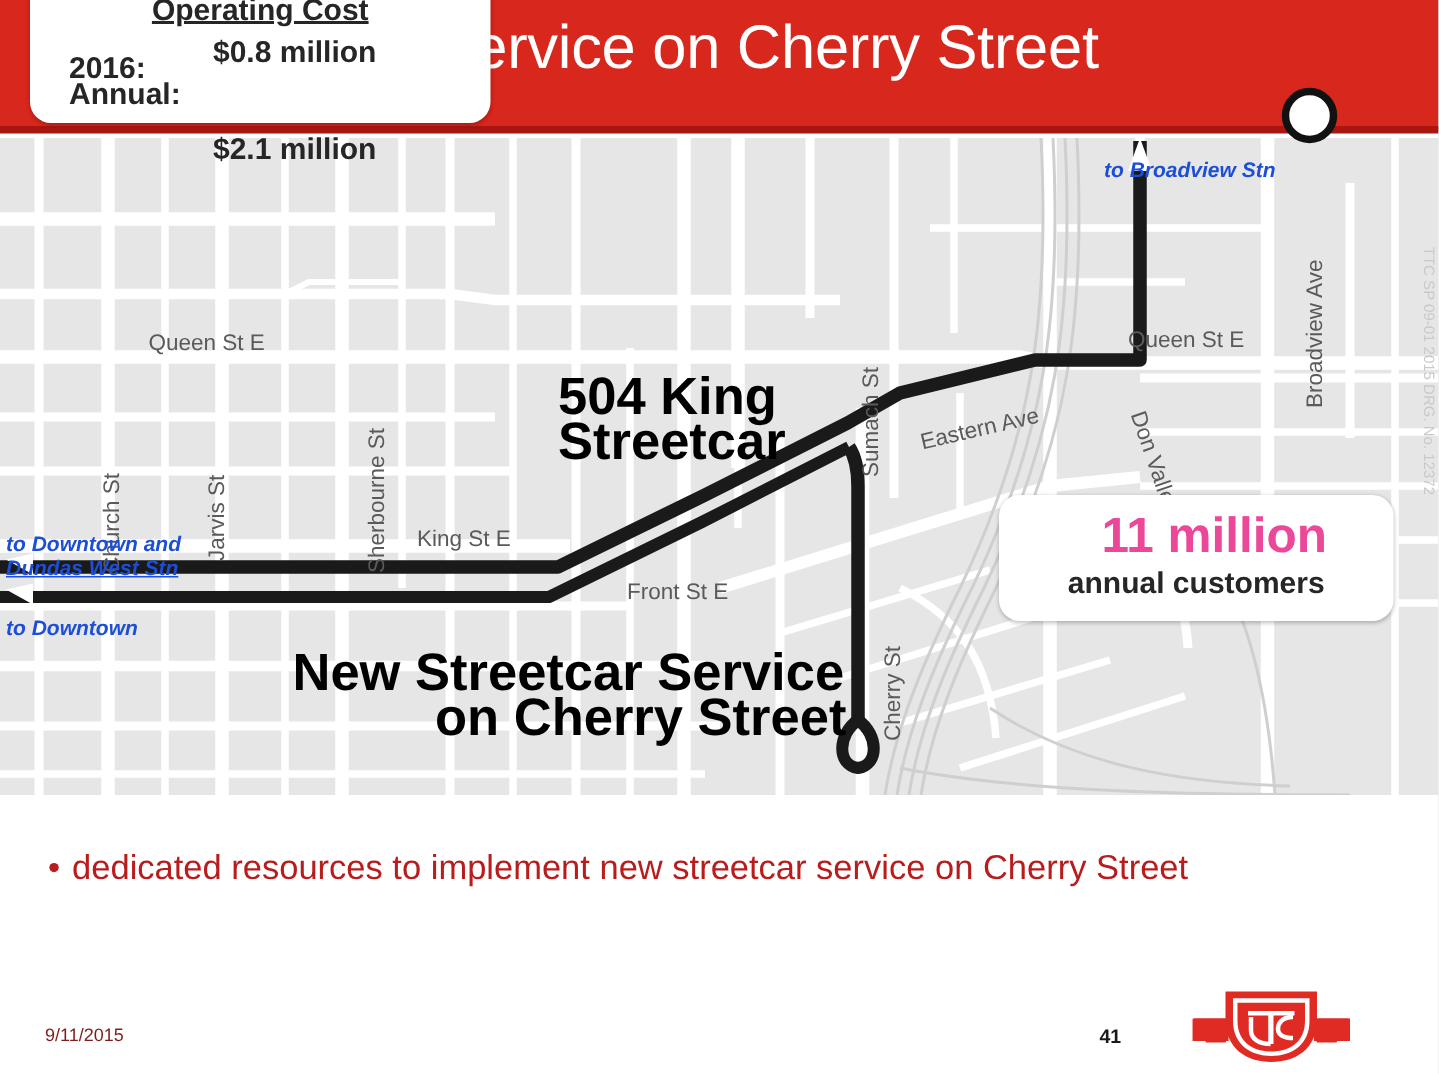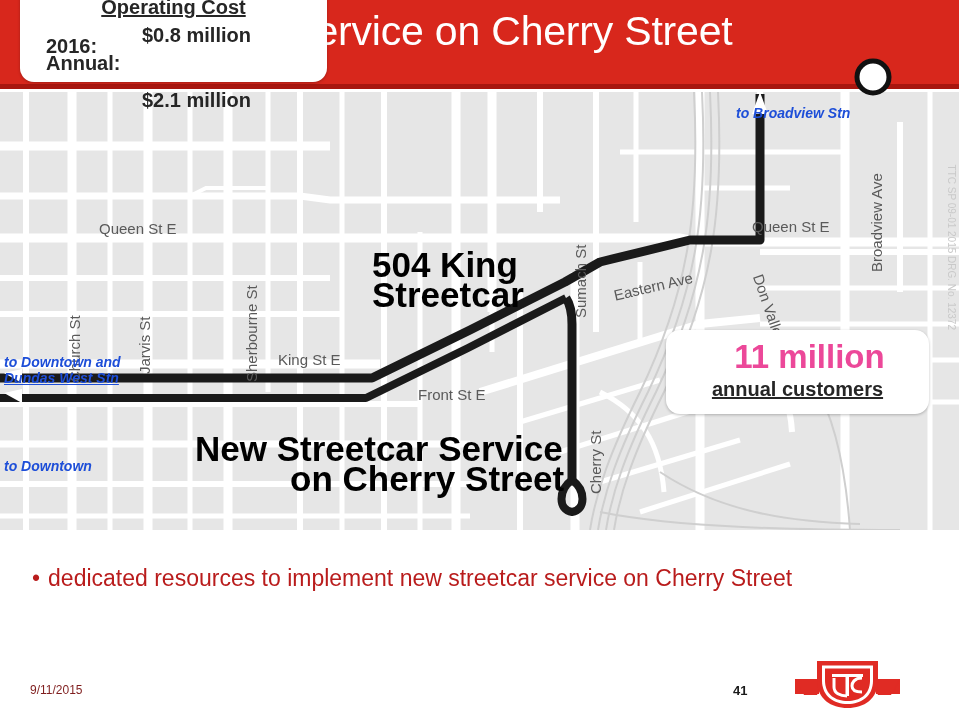--- a/index.html
+++ b/index.html
@@ -59,21 +59,21 @@
   .oc-label{ left:26px; }
   .oc-value{ left:122px; }
   #oc-row1{ top:54px;margin-top:11px; } #oc-row2{ top:82px; }
   #ridership-box{ left:666px; top:330px; width:263px; height:84px; z-index:6;}
   #rb-big{
     position:absolute; left:12px; top:8px; width:263px; text-align:center;
     font-size:33px; font-weight:bold; color:#ec4899;
   }
   #rb-sub{
     position:absolute; left:0; top:48px; width:263px; text-align:center;
-    font-size:20px; font-weight:bold; color:#262626;text-decoration:underline;
+    font-size:20px; font-weight:bold; color:#262626;
   }
   
   #bullet-line{
     position:absolute; left:32px; top:565px; width:900px;
     font-size:23px; color:#b91c1c; white-space:nowrap;
   }
   #bullet-dot{ margin-right:8px; }
   #footer-date{
     position:absolute; left:30px; top:683px; font-size:12px; color:#7f1d1d;
   }
@@ -207,21 +207,21 @@
   <div class="street-label vert" style="left:587px; top:290px; transform:rotate(-90deg) translate(-112px,0);">Cherry St</div>
   <div class="street-label vert" style="left:868px; top:20px; transform:rotate(-90deg) translate(-160px,0);">Broadview Ave</div>
   <div class="street-label" style="left:278px; top:259px;">King St E</div>
   <div class="street-label" style="left:418px; top:294px;">Front St E</div>
   <div class="street-label" style="left:612px; top:195px; transform:rotate(-13deg); transform-origin:0 0;">Eastern Ave</div>
   <div class="street-label" style="left:766px; top:180px; transform:rotate(71deg); transform-origin:0 0;">Don Valley Pkwy</div>
   <div class="street-label" style="left:752px; top:126px;">Queen St E</div>
 
   <div class="dir-label" style="left:4px; top:262px;">to Downtown and</div>
   <div class="dir-label" style="left:4px; top:278px;text-decoration:underline;">Dundas West Stn</div>
-  <div class="dir-label" style="left:4px; top:318px;margin-top:48px;">to Downtown</div>
+  <div class="dir-label" style="left:4px; top:318px;">to Downtown</div>
   <div class="dir-label" style="left:736px; top:13px;">to Broadview Stn</div>
 
   <div class="route-name" style="left:372px; top:158px;">504 King</div>
   <div class="route-name" style="left:372px; top:188px;">Streetcar</div>
   <div class="route-name" style="left:195px; top:342px;">New Streetcar Service</div>
   <div class="route-name" style="left:290px; top:372px;">on Cherry Street</div>
 
   <div id="drawing-credit">TTC SP 09-01 2015 DRG. No. 12372</div>
 </div>
 

